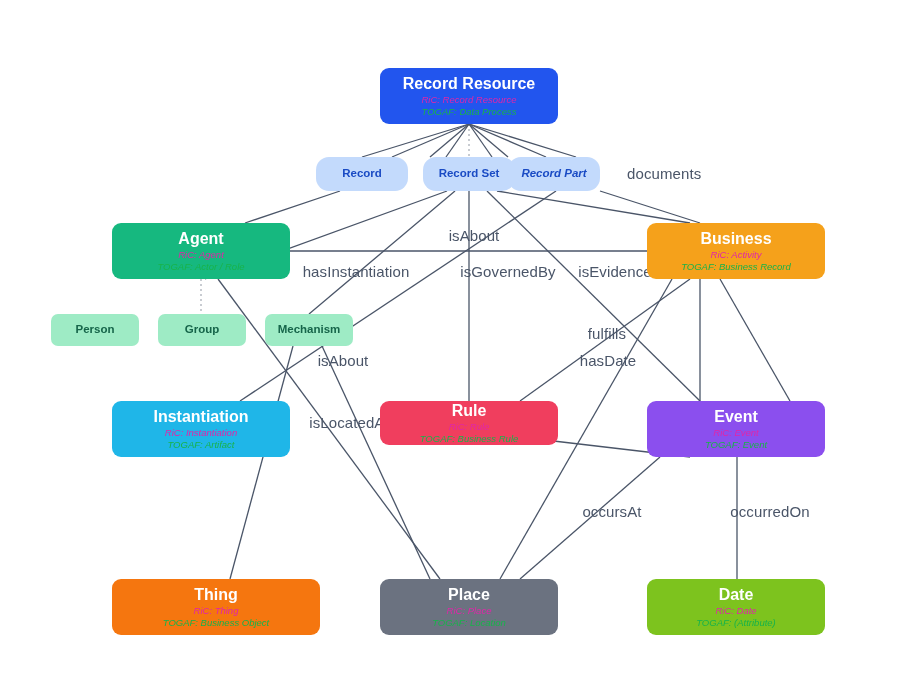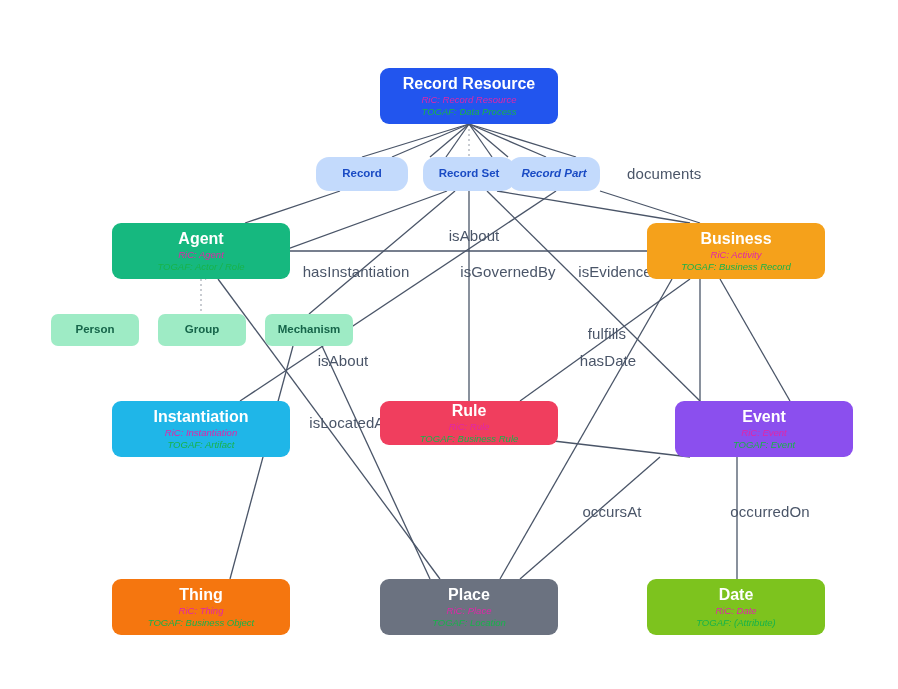--- a/index.html
+++ b/index.html
@@ -187,26 +187,26 @@
       <div class="node major" style="left: 112px; top: 401px; width: 178px; height: 56px; background: rgb(31, 182, 232);">
         <div class="node-title">Instantiation</div>
         <div class="node-sub sub-ric" style="color: rgb(224, 38, 168);">RiC: Instantiation</div>
         <div class="node-sub sub-togaf" style="color: rgb(24, 179, 74);">TOGAF: Artifact</div>
       </div>
       <div class="node major" style="left: 380px; top: 401px; width: 178px; height: 44px; background: rgb(240, 62, 94);">
         <div class="node-title">Rule</div>
         <div class="node-sub sub-ric" style="color: rgb(224, 38, 168);">RiC: Rule</div>
         <div class="node-sub sub-togaf" style="color: rgb(24, 179, 74);">TOGAF: Business Rule</div>
       </div>
-      <div class="node major" style="left: 647px; top: 401px; width: 178px; height: 56px; background: rgb(139, 79, 238); margin-left: 28px;">
+      <div class="node major" style="left: 647px; top: 401px; width: 178px; height: 56px; background: rgb(139, 79, 238);">
         <div class="node-title">Event</div>
         <div class="node-sub sub-ric" style="color: rgb(224, 38, 168);">RiC: Event</div>
         <div class="node-sub sub-togaf" style="color: rgb(24, 179, 74);">TOGAF: Event</div>
       </div>
-      <div class="node major" style="left: 112px; top: 579px; width: 178px; height: 56px; background: rgb(245, 118, 15);">
+      <div class="node major" style="left: 112px; top: 579px; width: 208px; height: 56px; background: rgb(245, 118, 15);">
         <div class="node-title">Thing</div>
         <div class="node-sub sub-ric" style="color: rgb(224, 38, 168);">RiC: Thing</div>
         <div class="node-sub sub-togaf" style="color: rgb(24, 179, 74);">TOGAF: Business Object</div>
       </div>
       <div class="node major" style="left: 380px; top: 579px; width: 178px; height: 56px; background: rgb(107, 114, 128);">
         <div class="node-title">Place</div>
         <div class="node-sub sub-ric" style="color: rgb(224, 38, 168);">RiC: Place</div>
         <div class="node-sub sub-togaf" style="color: rgb(24, 179, 74);">TOGAF: Location</div>
       </div>
       <div class="node major" style="left: 647px; top: 579px; width: 178px; height: 56px; background: rgb(125, 195, 30);">

